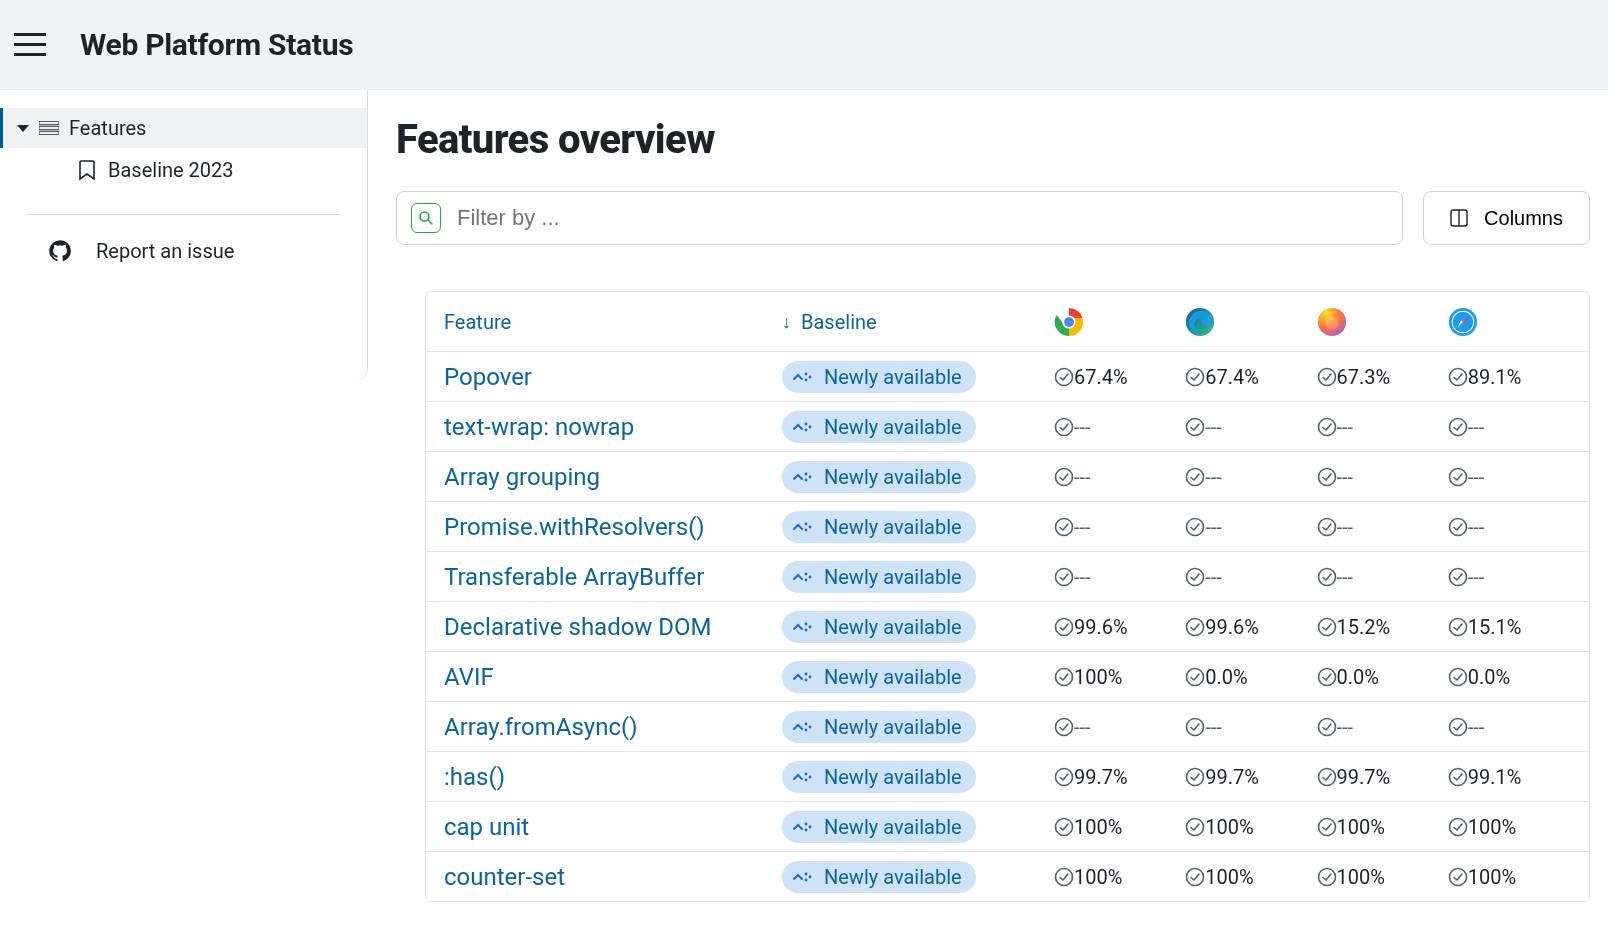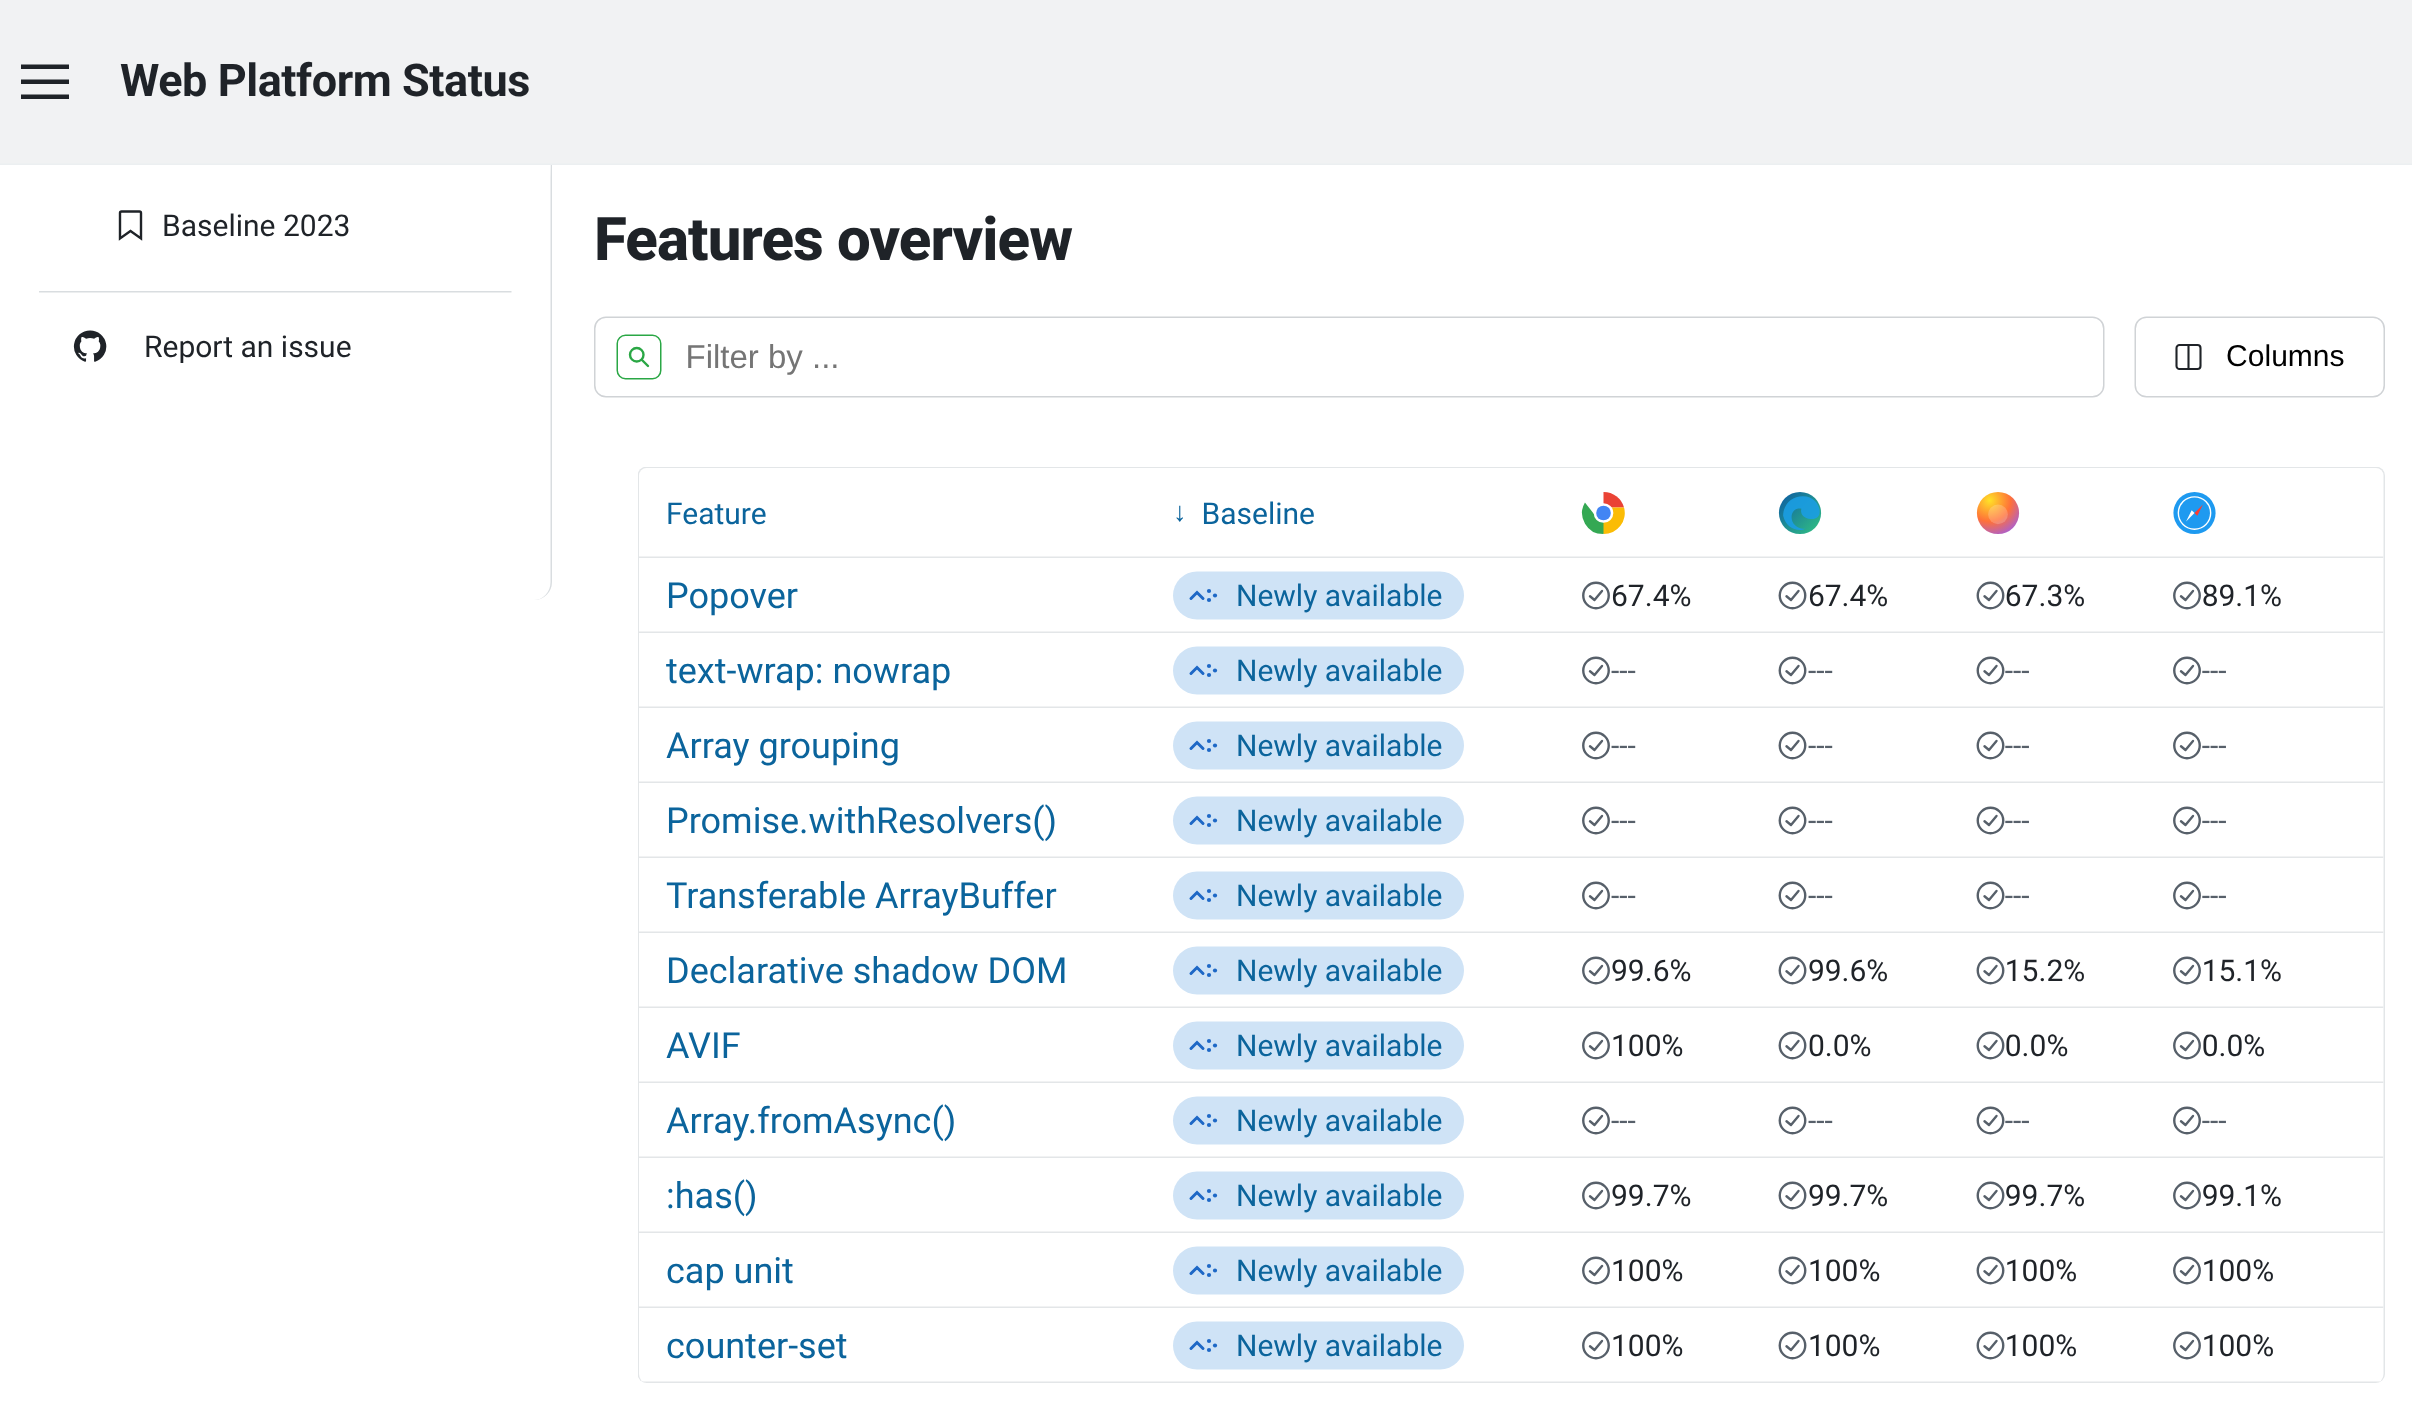--- a/index.html
+++ b/index.html
@@ -5,21 +5,21 @@
     * { box-sizing: border-box; margin: 0; padding: 0; }
     body {
       font-family: -apple-system, BlinkMacSystemFont, "Segoe UI", Roboto, Helvetica, Arial, sans-serif;
       background: #fff;
       color: #1f2328;
       width: 1608px;
       height: 950px;
       overflow: hidden;
     }
     .topbar {
-      height: 110px;
+      height: 90px;
       background: #f1f2f3;
       display: flex;
       align-items: center;
       padding: 0 8px;
       gap: 28px;
       border-bottom: 1px solid #eceff1;
     }
     .hamburger {
       width: 44px; height: 44px;
       display: flex; flex-direction: column; justify-content: center; gap: 7px;
@@ -206,20 +206,29 @@
   <div class="hamburger">
     <span></span>
       <span></span>
       <span></span>
   </div>
   <div class="topbar-title">Web Platform Status</div>
 </div>
 
 <div class="layout">
   <aside class="sidebar">
+    <div class="sidebar-group-header">
+      <span class="caret-down"></span>
+      <svg class="stack-icon" viewBox="0 0 24 16">
+        <rect x="0" y="0" width="24" height="4" rx="1" fill="none" stroke="#57606a" stroke-width="1.6"></rect>
+        <rect x="0" y="6" width="24" height="4" rx="1" fill="none" stroke="#57606a" stroke-width="1.6"></rect>
+        <rect x="0" y="12" width="24" height="4" rx="1" fill="none" stroke="#57606a" stroke-width="1.6"></rect>
+      </svg>
+      <span>Features</span>
+    </div>
     <div class="sidebar-item">
       <svg width="18" height="22" viewBox="0 0 18 22">
         <path d="M3 2 h12 a1 1 0 0 1 1 1 v17 l-7 -5 l-7 5 V3 a1 1 0 0 1 1 -1 z" fill="none" stroke="#1f2328" stroke-width="1.6"></path>
       </svg>
       <span>Baseline 2023</span>
     </div>
     <div class="sidebar-divider"></div>
     <div class="sidebar-report">
       <svg width="24" height="24" viewBox="0 0 24 24">
         <path fill="#1f2328" d="M12 1.3a10.7 10.7 0 0 0-3.38 20.86c.54.1.74-.23.74-.52v-1.83c-2.99.65-3.62-1.44-3.62-1.44-.49-1.24-1.2-1.57-1.2-1.57-.98-.67.07-.66.07-.66 1.08.08 1.65 1.11 1.65 1.11.96 1.65 2.52 1.17 3.14.9.1-.7.38-1.17.69-1.44-2.39-.27-4.9-1.19-4.9-5.3 0-1.17.42-2.13 1.11-2.88-.11-.27-.48-1.37.11-2.85 0 0 .9-.29 2.95 1.1a10.2 10.2 0 0 1 5.37 0c2.05-1.39 2.95-1.1 2.95-1.1.59 1.48.22 2.58.11 2.85.69.75 1.11 1.71 1.11 2.88 0 4.12-2.52 5.03-4.92 5.29.39.33.73.99.73 2v2.96c0 .29.2.63.75.52A10.7 10.7 0 0 0 12 1.3z"></path>

